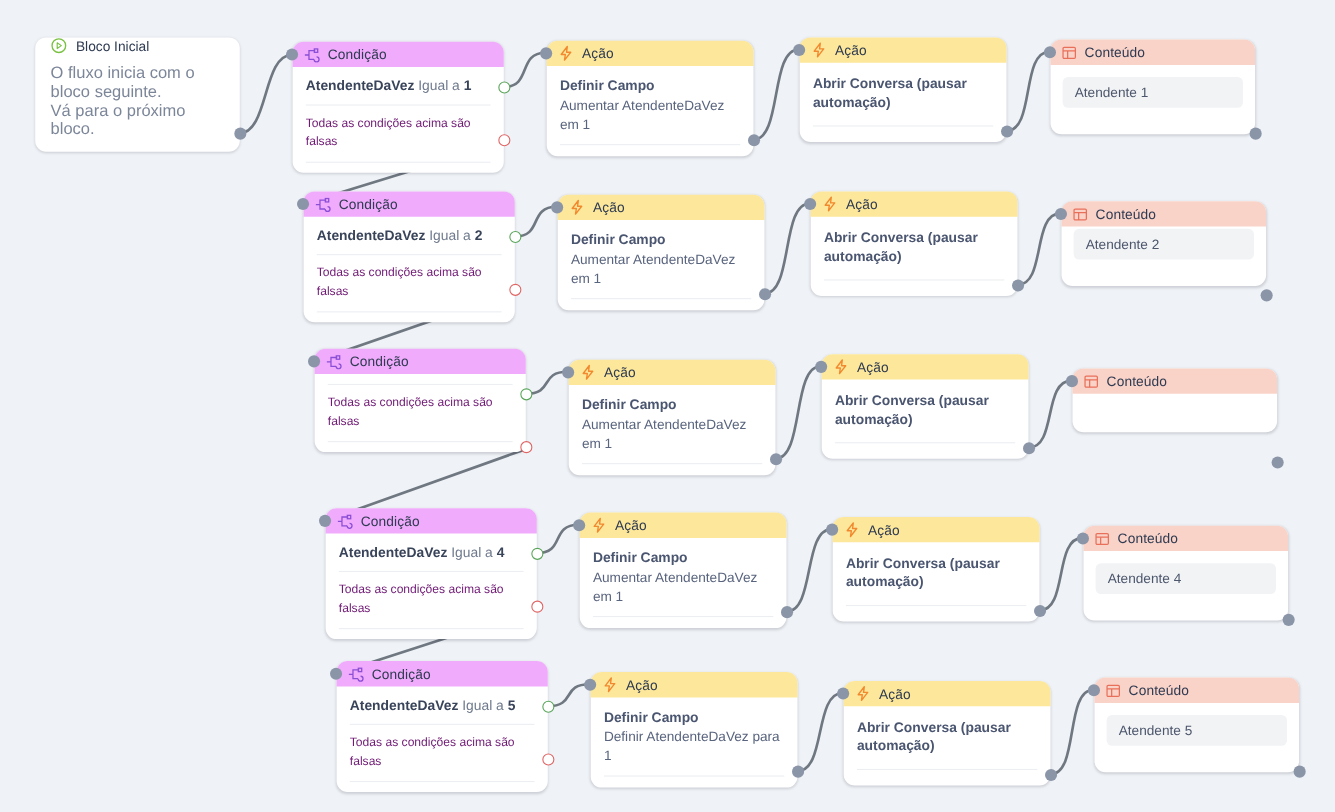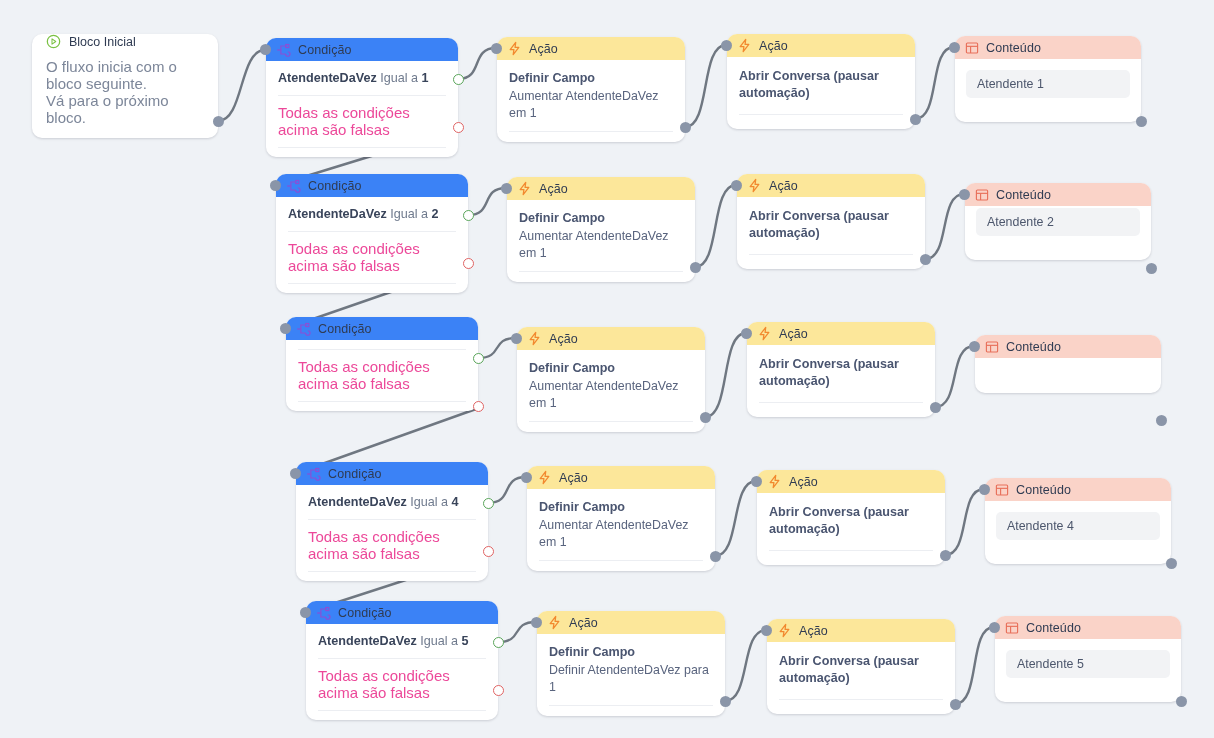--- a/index.html
+++ b/index.html
@@ -12,38 +12,38 @@
   }
   #canvas{position:absolute;inset:0;}
   #wires{position:absolute;left:0;top:0;width:1214px;height:738px;pointer-events:none;}
 
   .node{position:absolute;background:#fff;border-radius:10px;
         box-shadow:0 1px 3px rgba(16,24,40,.10),0 1px 2px rgba(16,24,40,.06);}
 
   .nhead{display:flex;align-items:center;gap:7px;height:23px;padding:0 10px;
          border-radius:10px 10px 0 0;font-size:12.5px;color:#2f3b52;}
   .nhead .ttl{letter-spacing:.1px;}
-  .head-cond{background:#3b82f6;}
+  .head-cond{background:#f0abfc;}
   .head-act{background:#fce79a;}
   .head-cont{background:#fad3c8;}
 
   .nbody{padding:9px 12px 10px 12px;}
 
   
   .start .nbody{padding:0 14px 12px 14px;}
   .start-row{display:flex;align-items:center;gap:8px;margin-bottom:9px;}
   .start-title{font-size:12.5px;color:#2f3b52;}
   .start-desc{font-size:15px;color:#7c8699;line-height:17px;white-space:pre-line;}
 
   
   .cond-expr{font-size:12.6px;color:#6f7a8d;line-height:16px;padding-bottom:9px;}
   .cond-expr b{color:#39445a;font-weight:bold;}
   .cond-expr .num{color:#39445a;font-weight:bold;}
   .hr{height:1px;background:#eceef2;margin:0 0 8px 0;}
-  .cond-else{font-size:15px;color:#ec4899;line-height:17px;padding-bottom:9px;}
+  .cond-else{font-size:11px;color:#701a75;line-height:17px;padding-bottom:9px;}
 
   
   .act-title{font-size:12.6px;color:#4a5570;font-weight:bold;line-height:16px;}
   .act-sub{font-size:12.4px;color:#6a melhores;}
   .act-sub{font-size:12.4px;color:#59647e;line-height:16.5px;margin-top:2px;}
 
   
   .cont-pill{background:#f2f3f5;border-radius:5px;font-size:12.4px;color:#4c566c;
              padding:7px 11px;}
   .cont-tail{height:24px;}

